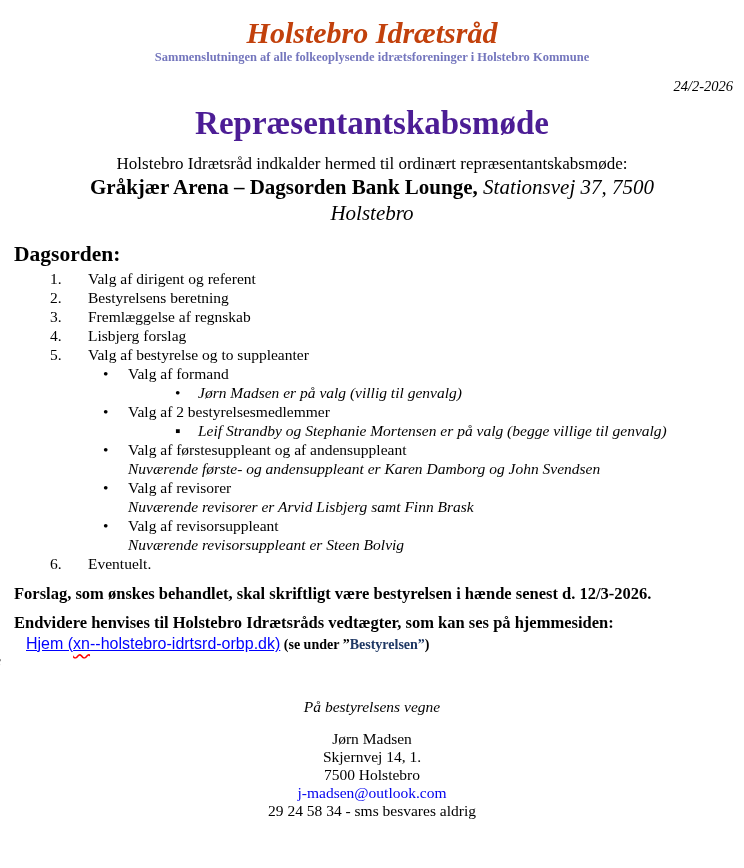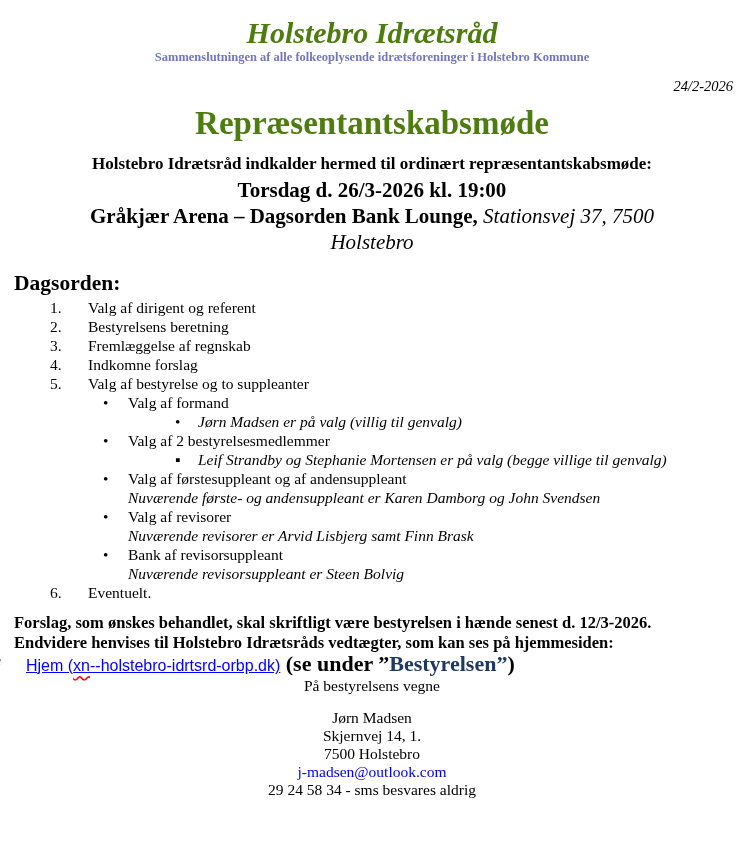--- a/index.html
+++ b/index.html
@@ -6,37 +6,37 @@
   html,body { background:#ffffff; }
   body {
     width:744px; height:868px; overflow:hidden; position:relative;
     font-family:"Liberation Serif", serif; color:#000000;
   }
   .page { width:744px; height:868px; position:relative; }
 
   .org-title {
     margin-top:16px; text-align:center;
     font-size:30px; line-height:34px; font-weight:bold; font-style:italic;
-    color:#4d7c0f;
+    color:#c2410c;
   }
   .org-subtitle {
     text-align:center; font-size:12.5px; line-height:15px; font-weight:bold;
     color:#7476BD;
   }
   .doc-date {
     margin-top:13px; text-align:right; padding-right:11px;
     font-size:14.5px; font-style:italic; line-height:16px;
   }
   .main-title {
     margin-top:9px; text-align:center;
-    font-size:33px; line-height:40px; font-weight:bold; color:#4d7c0f;
+    font-size:33px; line-height:40px; font-weight:bold; color:#4c1d95;
   }
   .intro-line {
     margin-top:11px; text-align:center;
-    font-size:17px; line-height:20px; font-weight:bold;
+    font-size:17px; line-height:20px; font-weight:normal;
   }
   .datetime-line {
     margin-top:3px; text-align:center;
     font-size:21px; line-height:26px; font-weight:bold;
   }
   .venue-line { text-align:center; font-size:21px; line-height:26px; }
   .venue-bold { font-weight:bold; }
   .venue-italic { font-style:italic; }
   .venue-city { text-align:center; font-size:21px; line-height:26px; font-style:italic; }
 
@@ -51,82 +51,81 @@
   .bullet .marker { margin-left:103px; width:25px; }
   .subbullet .marker { margin-left:175px; width:23px; }
   .note .text { margin-left:128px; }
   .it { font-style:italic; }
 
   .deadline-notice {
     margin-top:11px; margin-left:14px; padding-right:14px;
     font-size:16.5px; line-height:20px; font-weight:bold;
   }
   .bylaws-notice {
-    margin-left:14px; padding-right:4px;
+    margin-top:9px; margin-left:14px; padding-right:4px;
     font-size:16.5px; line-height:20px; font-weight:bold;
   }
   .link-line { margin-left:14px; font-size:16.5px; line-height:21px; }
   .website-link {
     font-family:"Liberation Sans", sans-serif; font-size:16px;
     color:#0000FF; text-decoration:underline; cursor:pointer;margin-left:12px;
   }
   .squiggle {
     text-decoration:underline wavy #FF0000;
     text-decoration-skip-ink:none;
     text-underline-offset:4px;
   }
-  .link-after { font-weight:bold; font-size:22px; }
+  .link-after { font-weight:bold; font-size:14px; }
   .link-after-navy { color:#1F3864; }
 
   .margin-mark {
     position:absolute; left:-6px; top:641px;
     font-size:14px; font-style:italic; line-height:14px;
   }
 
   .on-behalf {
-    text-align:center;
-    font-size:15.5px; line-height:19px; 
+    margin-top:42px; text-align:center;
+    font-size:15.5px; line-height:19px; font-style:italic;
   }
   .signature-block { margin-top:14px; text-align:center; font-size:15.5px; }
   .sig-line { line-height:18px; }
   .email-link { color:#0000EE; cursor:pointer; text-decoration:none; }
   .phone-note { }
 </style>
 </head>
 <body>
 
 <div class="page">
 
   <div class="org-title">Holstebro Idrætsråd</div>
   <div class="org-subtitle">Sammenslutningen af alle folkeoplysende idrætsforeninger i Holstebro Kommune</div>
   <div class="doc-date">24/2-2026</div>
 
   <div class="main-title">Repræsentantskabsmøde</div>
   <div class="intro-line">Holstebro Idrætsråd indkalder hermed til ordinært repræsentantskabsmøde:</div>
-  <div class="datetime-line">Torsdag d. 26/3-2026 kl. 19:00</div>
   <div class="venue-line"><span class="venue-bold">Gråkjær Arena – Dagsorden Bank Lounge,</span><span class="venue-italic"> Stationsvej 37, 7500</span></div>
   <div class="venue-city">Holstebro</div>
 
   <div class="agenda-heading">Dagsorden:</div>
   <div class="agenda-list">
       <div class="agenda-row num">
         <span class="marker">1.</span>
         <span class="text">Valg af dirigent og referent</span>
       </div>
       <div class="agenda-row num">
         <span class="marker">2.</span>
         <span class="text">Bestyrelsens beretning</span>
       </div>
       <div class="agenda-row num">
         <span class="marker">3.</span>
         <span class="text">Fremlæggelse af regnskab</span>
       </div>
       <div class="agenda-row num">
         <span class="marker">4.</span>
-        <span class="text">Indkomne forslag</span>
+        <span class="text">Lisbjerg forslag</span>
       </div>
       <div class="agenda-row num">
         <span class="marker">5.</span>
         <span class="text">Valg af bestyrelse og to suppleanter</span>
       </div>
       <div class="agenda-row bullet">
         <span class="marker">•</span>
         <span class="text">Valg af formand</span>
       </div>
       <div class="agenda-row subbullet">
@@ -150,21 +149,21 @@
       </div>
       <div class="agenda-row bullet">
         <span class="marker">•</span>
         <span class="text">Valg af revisorer</span>
       </div>
       <div class="agenda-row note">
         <span class="text it">Nuværende revisorer er Arvid Lisbjerg samt Finn Brask</span>
       </div>
       <div class="agenda-row bullet">
         <span class="marker">•</span>
-        <span class="text">Bank af revisorsuppleant</span>
+        <span class="text">Valg af revisorsuppleant</span>
       </div>
       <div class="agenda-row note">
         <span class="text it">Nuværende revisorsuppleant er Steen Bolvig</span>
       </div>
       <div class="agenda-row num">
         <span class="marker">6.</span>
         <span class="text">Eventuelt.</span>
       </div>
     </div>
 

